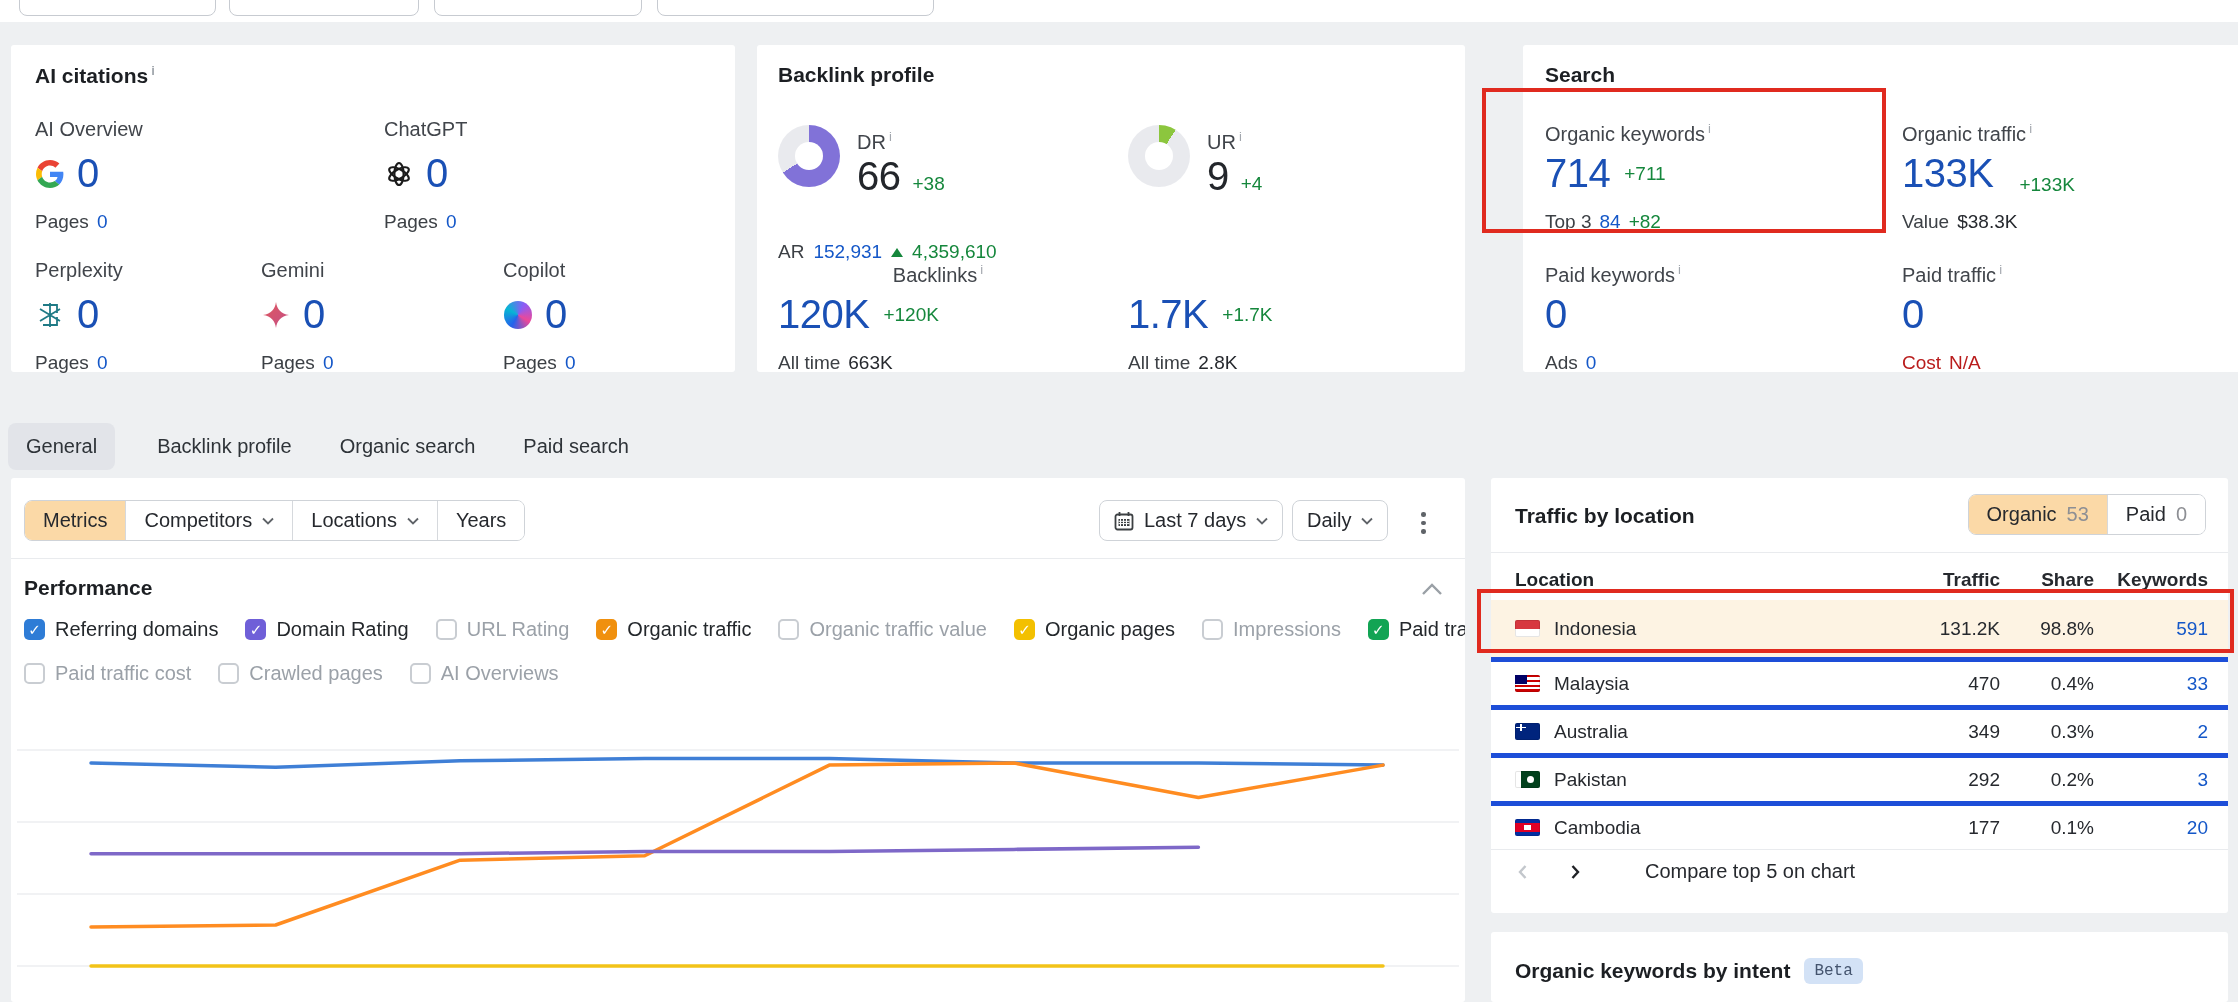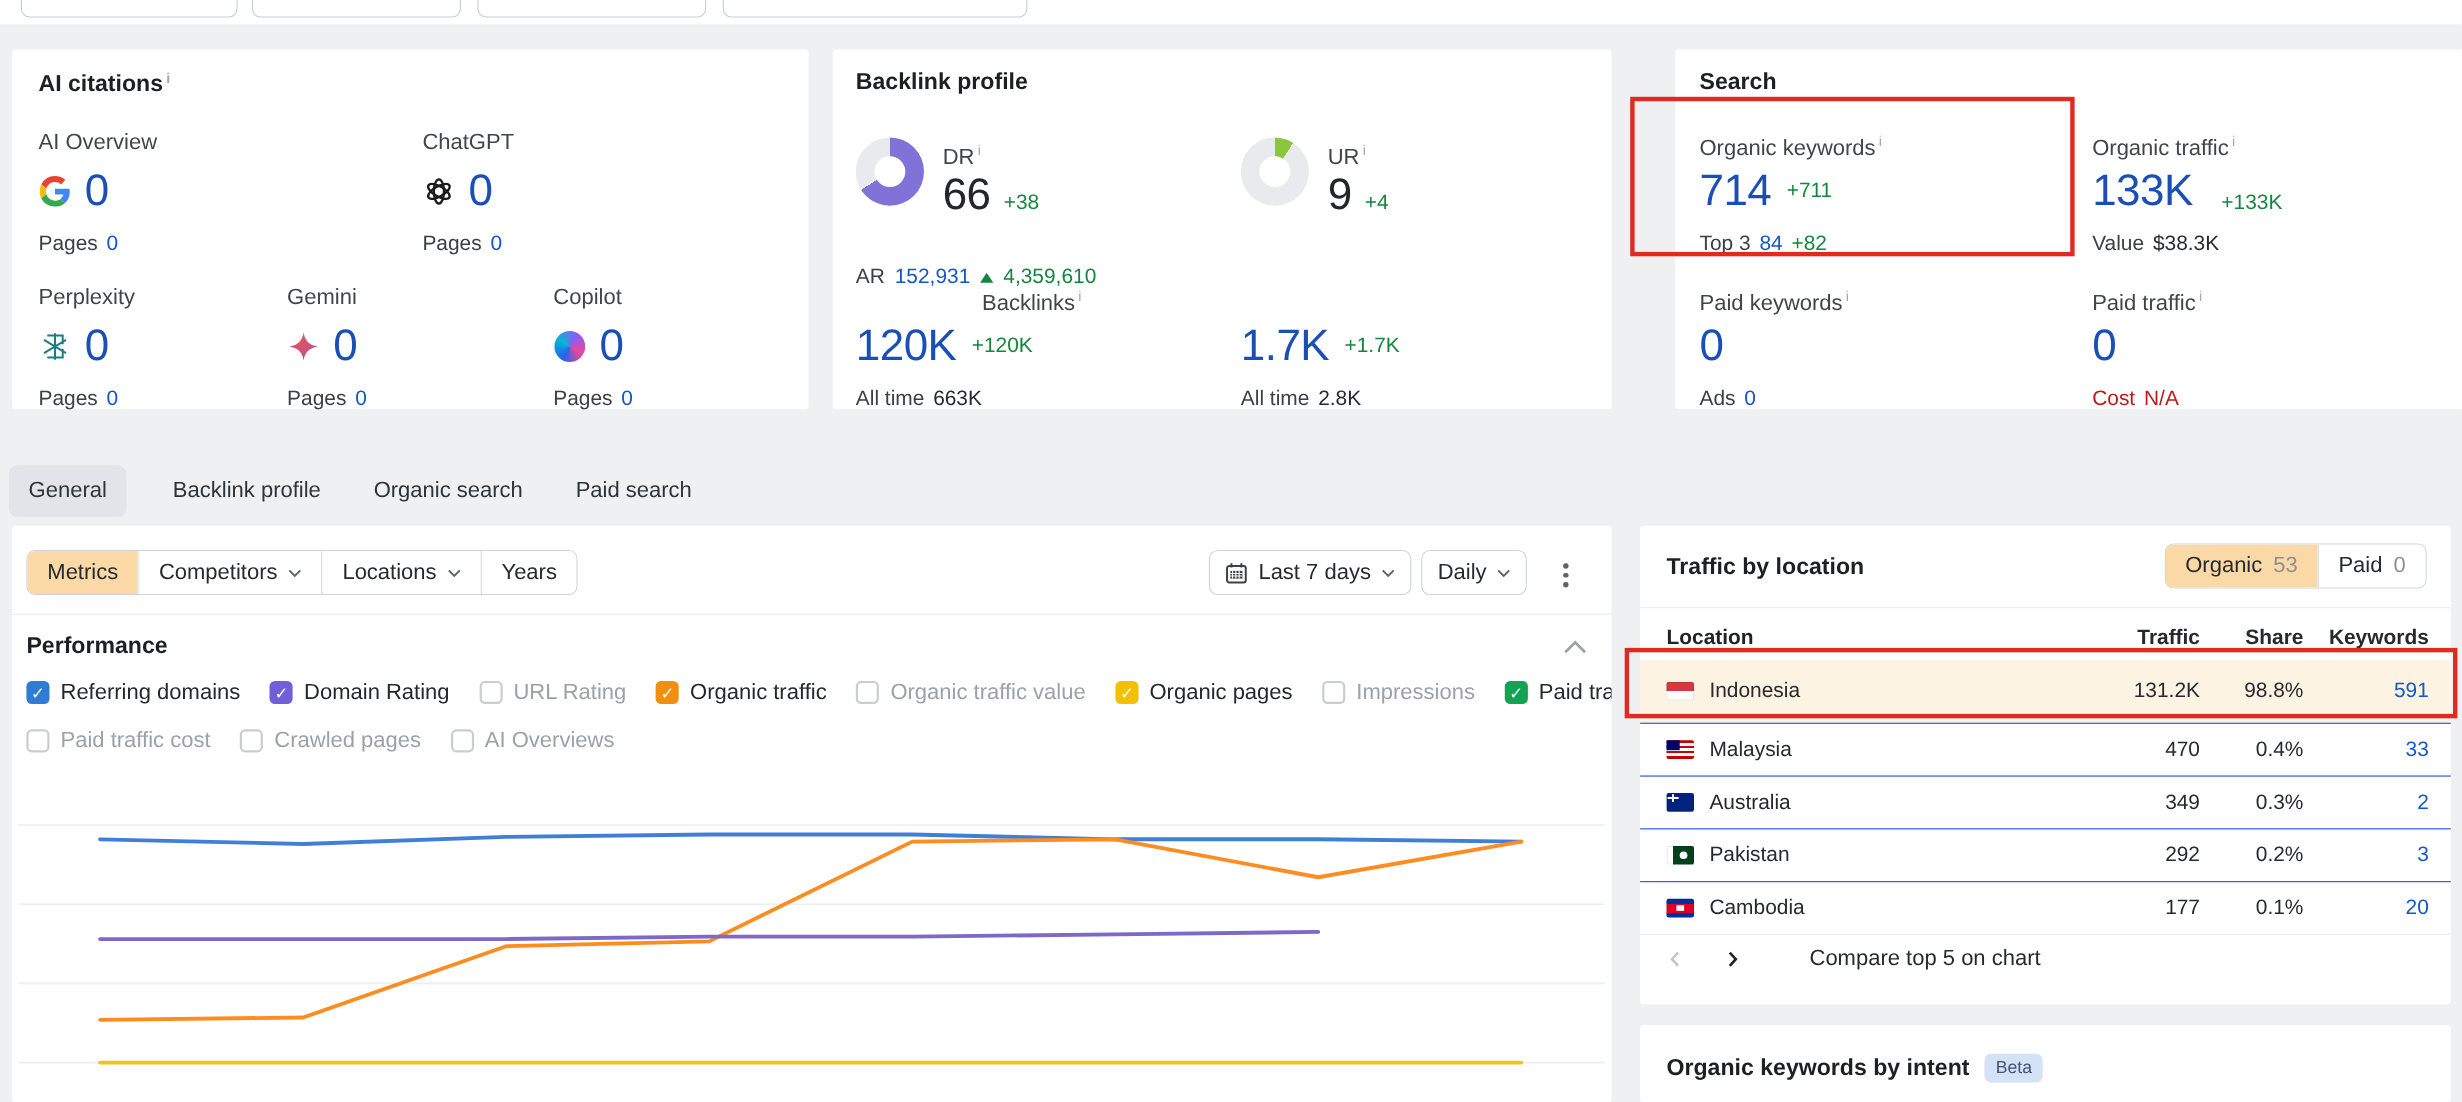--- a/index.html
+++ b/index.html
@@ -65,42 +65,42 @@
   .cb-box { width:21px; height:21px; border-radius:5px; border:2px solid #c9cdd2; background:#fff;
     display:inline-flex; align-items:center; justify-content:center; flex:none; }
   .cb-box.checked { border:none; }
   .cb-box.checked::after { content:"✓"; color:#fff; font-size:15px; font-weight:bold; }
   .cb-label { font-size:20px; color:#24282c; }
   .cb-label.off { color:#9ba1a8; }
 
   
   .t-head, .t-row { display:grid; grid-template-columns:1fr 100px 94px 114px; align-items:center; padding:0 20px 0 24px; }
   .t-head { height:40px; font-weight:bold; font-size:19px; color:#1f2327; }
-  .t-row { height:48px; font-size:19px; border-top:1px solid #1d4ed8; }
+  .t-row { height:48px; font-size:19px; border-top:5px solid #1d4ed8; }
   .t-row.hl { height:57px; background:#fdf3e3; border-top:none; }
   .num-r { text-align:right; color:#26292e; }
   .kw { text-align:right; color:#1457c8; cursor:pointer; }
   .loc { display:flex; align-items:center; gap:14px; color:#26292e; }
   .flag { width:25px; height:17px; border-radius:2px; box-shadow:inset 0 0 0 1px rgba(0,0,0,.10); flex:none; }
   .flag-id { background:linear-gradient(180deg,#d7373f 0 50%,#fff 50%); }
   .flag-my { background:repeating-linear-gradient(180deg,#cc0001 0 2.4px,#fff 2.4px 4.8px); position:relative; }
   .flag-my::after { content:""; position:absolute; left:0; top:0; width:12px; height:9px; background:#010066; }
   .flag-au { background:#00247d;
     background-image:radial-gradient(circle 1.5px,#fff 1.4px,transparent 1.6px),radial-gradient(circle 1.5px,#fff 1.4px,transparent 1.6px),radial-gradient(circle 1.5px,#fff 1.4px,transparent 1.6px),linear-gradient(#00247d,#00247d);
     background-position:17px 3px,14px 10px,20px 12px,0 0; background-repeat:no-repeat; position:relative; }
   .flag-au::after { content:""; position:absolute; left:1px; top:1px; width:10px; height:7px;
     background:linear-gradient(90deg,transparent 44%,#fff 44% 56%,transparent 56%),linear-gradient(0deg,transparent 40%,#fff 40% 60%,transparent 60%),#00247d; }
   .flag-pk { background:linear-gradient(90deg,#fff 0 22%,#01411c 22%); position:relative; }
   .flag-pk::after { content:""; position:absolute; right:6px; top:5px; width:7px; height:7px; border-radius:50%;
     background:#fff; }
   .flag-kh { background:linear-gradient(180deg,#032ea1 0 26%,#e00025 26% 74%,#032ea1 74%); position:relative; }
   .flag-kh::after { content:""; position:absolute; left:9px; top:6px; width:7px; height:5px; background:#fff; }
 
   .pager-chev { width:16px; height:16px; }
-  .badge { background:#d3e2f6; color:#44546e; font-size:16px; padding:4px 10px; border-radius:6px; }
+  .badge { background:#d3e2f6; color:#44546e; font-size:16px; padding:4px 10px; border-radius:6px;font-family:Liberation Mono, monospace; }
 
   .divider { position:absolute; left:0; width:100%; height:1px; background:#e9ebee; }
   .annotation { position:absolute; border:4px solid #e02a1f; pointer-events:none; z-index:50; }
   .collapse-btn { position:absolute; cursor:pointer; }
 </style>
 </head>
 <body>
 
 <div class="topstrip">
   <div class="top-input" style="left:19px;width:197px;"></div>

